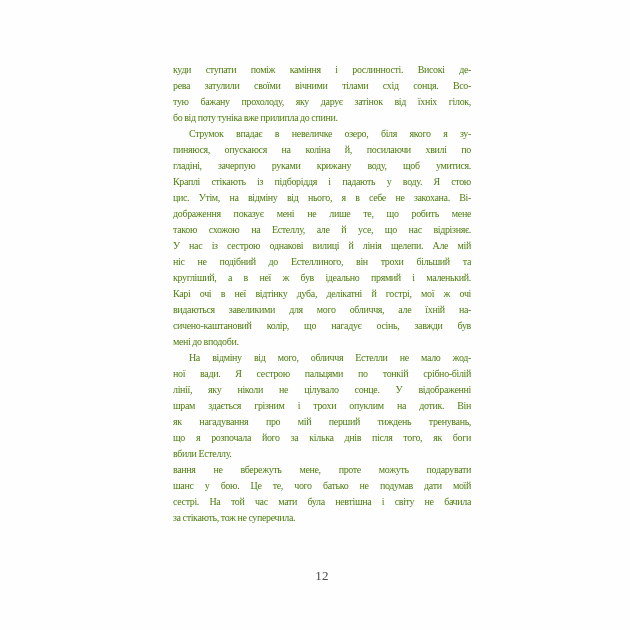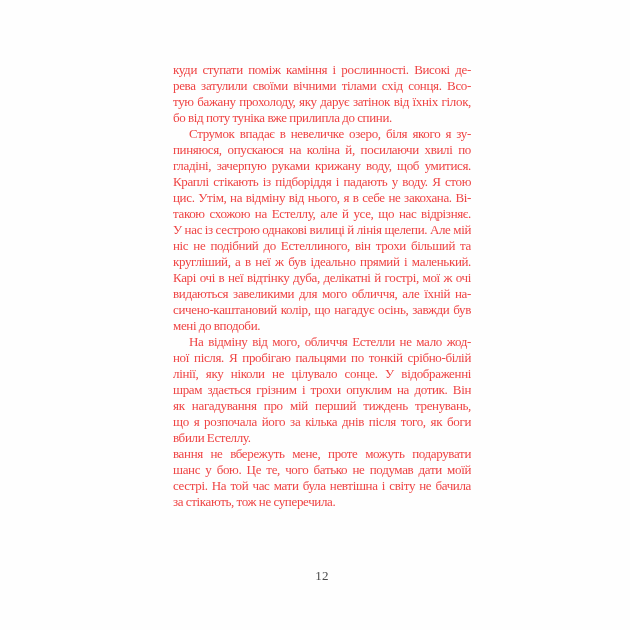--- a/index.html
+++ b/index.html
@@ -21,29 +21,29 @@
     position: absolute;
     left: 173px;
     top: 62px;
     width: 298px;
   }
   .para {
     margin: 0;
     padding: 0;
   }
   .line {
-    font-size: 13px;
+    font-size: 10px;
     line-height: 16px;
     height: 16px;
     overflow: hidden;
     letter-spacing: -0.35px;
     word-spacing: -0.3px;
     text-align: justify;
     text-align-last: justify;
-    color: #ef4444;
+    color: #4d7c0f;
     white-space: normal;
   }
   .line.para-last {
     text-align-last: left;
   }
   .line.first-indent {
     text-indent: 16px;
   }
   .page-number {
     position: absolute;
@@ -67,32 +67,33 @@
         <div class="line">рева затулили своїми вічними тілами схід сонця. Всо-</div>
         <div class="line">тую бажану прохолоду, яку дарує затінок від їхніх гілок,</div>
         <div class="line para-last">бо від поту туніка вже прилипла до спини.</div>
       </div>
       <div class="para">
         <div class="line first-indent">Струмок впадає в невеличке озеро, біля якого я зу-</div>
         <div class="line">пиняюся, опускаюся на коліна й, посилаючи хвилі по</div>
         <div class="line">гладіні, зачерпую руками крижану воду, щоб умитися.</div>
         <div class="line">Краплі стікають із підборіддя і падають у воду. Я стою</div>
         <div class="line">цис. Утім, на відміну від нього, я в себе не закохана. Ві-</div>
+        <div class="line">дображення показує мені не лише те, що робить мене</div>
         <div class="line">такою схожою на Естеллу, але й усе, що нас відрізняє.</div>
         <div class="line">У нас із сестрою однакові вилиці й лінія щелепи. Але мій</div>
         <div class="line">ніс не подібний до Естеллиного, він трохи більший та</div>
         <div class="line">кругліший, а в неї ж був ідеально прямий і маленький.</div>
         <div class="line">Карі очі в неї відтінку дуба, делікатні й гострі, мої ж очі</div>
         <div class="line">видаються завеликими для мого обличчя, але їхній на-</div>
         <div class="line">сичено-каштановий колір, що нагадує осінь, завжди був</div>
         <div class="line para-last">мені до вподоби.</div>
       </div>
       <div class="para">
         <div class="line first-indent">На відміну від мого, обличчя Естелли не мало жод-</div>
-        <div class="line">ної після. Я пробігаю пальцями по тонкій срібно-білій</div>
+        <div class="line">ної вади. Я сестрою пальцями по тонкій срібно-білій</div>
         <div class="line">лінії, яку ніколи не цілувало сонце. У відображенні</div>
         <div class="line">шрам здається грізним і трохи опуклим на дотик. Він</div>
         <div class="line">як нагадування про мій перший тиждень тренувань,</div>
         <div class="line">що я розпочала його за кілька днів після того, як боги</div>
         <div class="line para-last">вбили Естеллу.</div>
       </div>
       <div class="para">
         <div class="line">вання не вбережуть мене, проте можуть подарувати</div>
         <div class="line">шанс у бою. Це те, чого батько не подумав дати моїй</div>
         <div class="line">сестрі. На той час мати була невтішна і світу не бачила</div>

